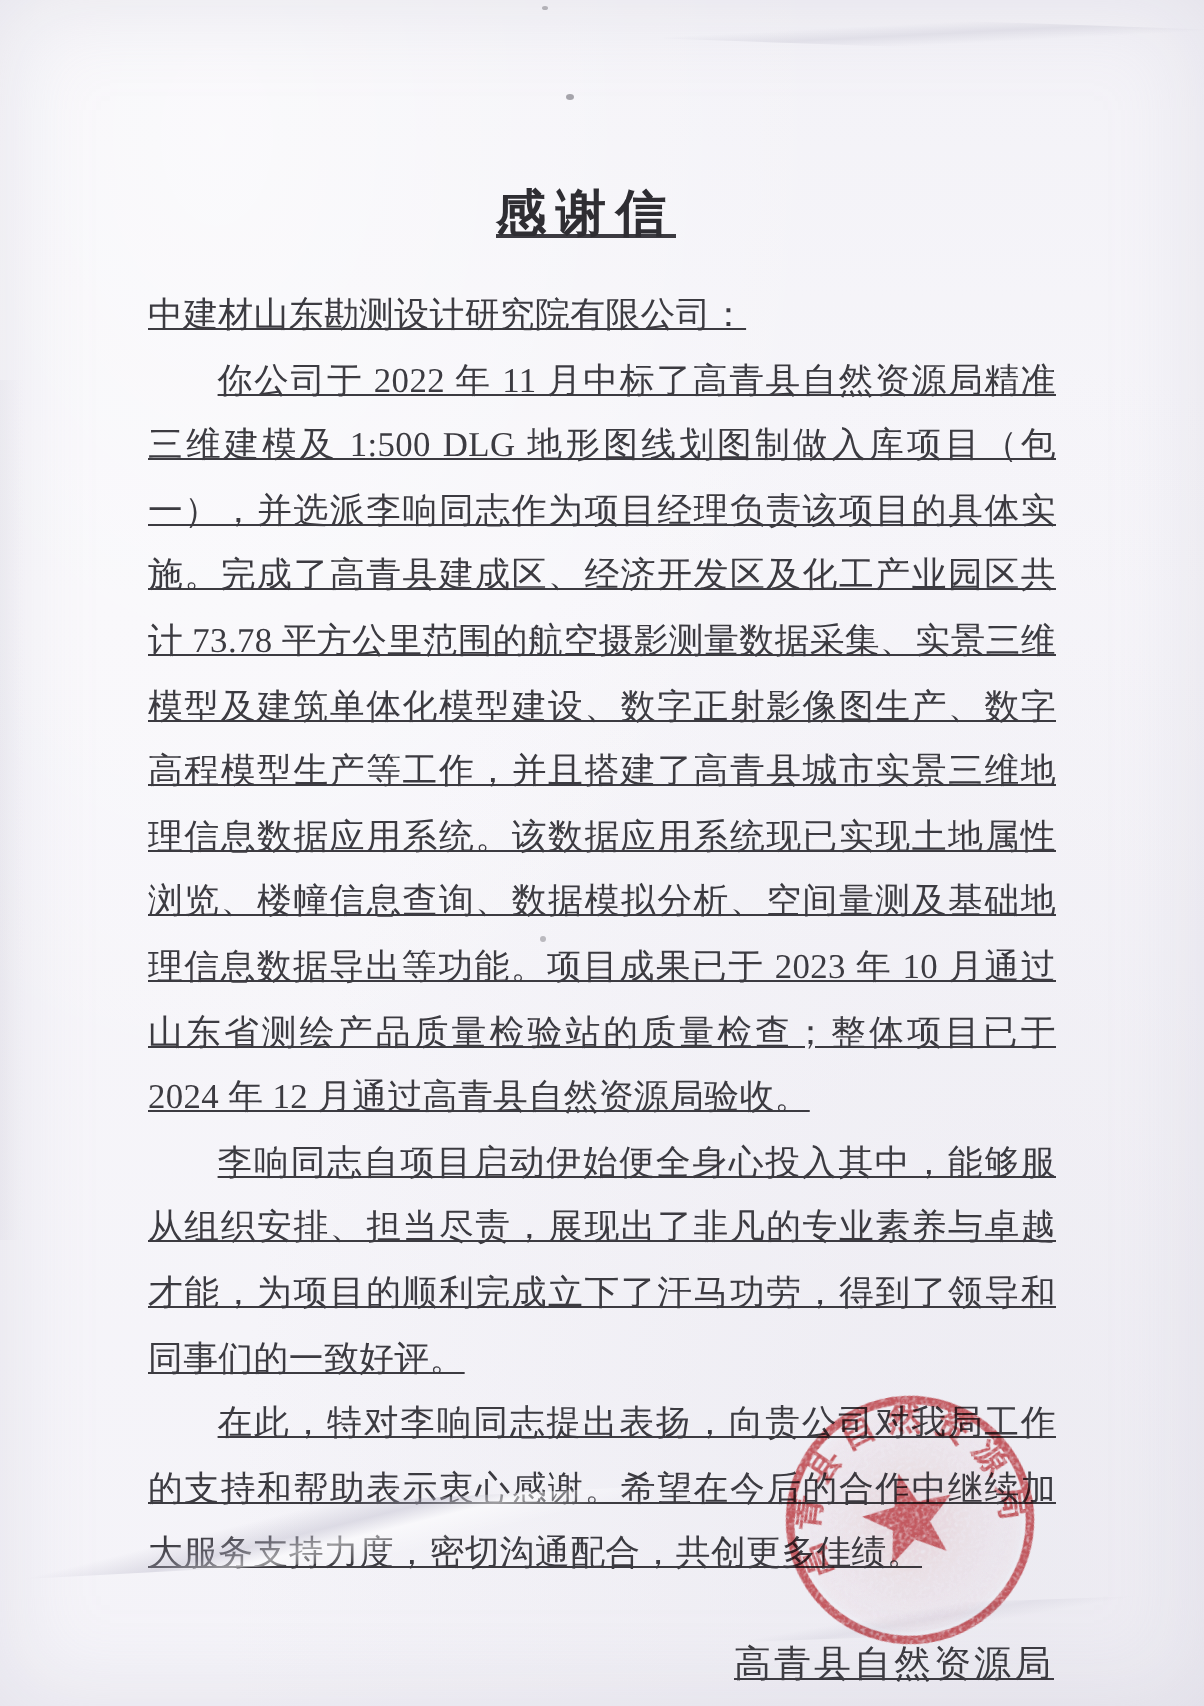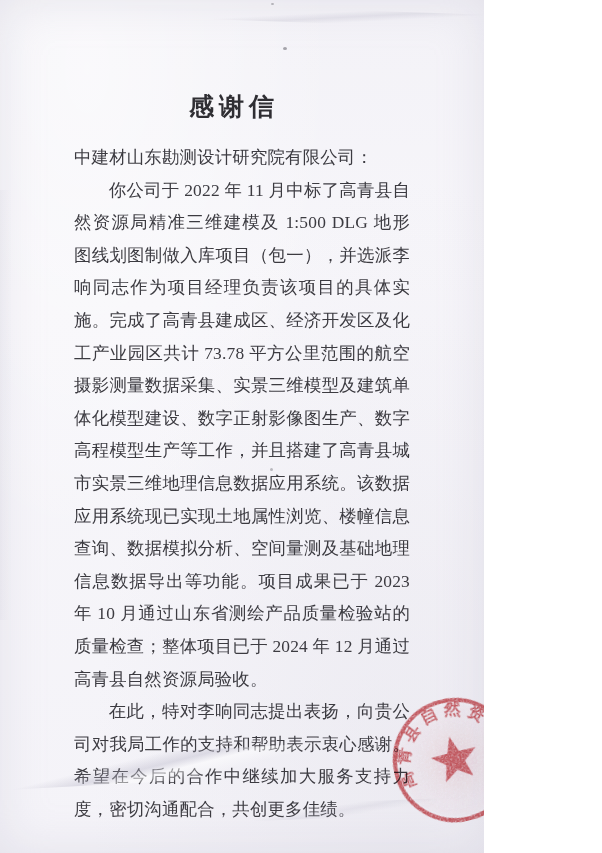--- a/index.html
+++ b/index.html
@@ -1,27 +1,28 @@
 <!DOCTYPE html>
 <html><head>
 <meta charset="utf-8">
 <style>
   html,body{margin:0;padding:0;background:#ffffff;}
   .paper{
     position:relative;
-    width:484px;height:853px;
+    width:602px;height:853px;
     overflow:hidden;
     background-color:#f5f4f8;
     background-image:
       radial-gradient(ellipse at 18% 8%, rgba(255,255,255,0.55), transparent 45%),
       radial-gradient(ellipse at 85% 95%, rgba(226,224,233,0.45), transparent 55%),
       linear-gradient(180deg,#f3f2f7 0%,#f7f6fa 35%,#f4f3f8 100%);
     box-shadow: inset 0 0 46px rgba(186,184,202,0.28);
     font-family:"Liberation Serif","DejaVu Serif",serif;
     color:#3c3b41;
+    text-decoration:underline;
   }
   .crease{position:absolute;pointer-events:none;}
   .crease-top-right{top:10px;right:0;width:270px;height:14px;
     background:linear-gradient(175deg,transparent 35%,rgba(186,184,200,0.28) 50%,transparent 65%);
     transform:rotate(2deg);}
   .crease-left-mid{top:190px;left:-8px;width:26px;height:430px;
     background:linear-gradient(90deg,rgba(198,196,212,0.22),transparent 75%);}
   .crease-bottom-left{top:752px;left:-10px;width:330px;height:30px;
     background:linear-gradient(169deg,transparent 36%,rgba(182,180,198,0.38) 49%,rgba(255,255,255,0.5) 58%,transparent 72%);
     transform:rotate(-3deg);}
@@ -92,20 +93,21 @@
   <div class="crease crease-bottom-right"></div>
   <div class="speck speck-1"></div>
   <div class="speck speck-2"></div>
   <div class="speck speck-3"></div>
 
   <h1 class="title">感谢信</h1>
 
   <div class="letter-body">
     <p class="salutation">中建材山东勘测设计研究院有限公司：</p>
     <p class="body-para">你公司于 2022 年 11 月中标了高青县自然资源局精准三维建模及 1:500 DLG 地形图线划图制做入库项目（包一），并选派李响同志作为项目经理负责该项目的具体实施。完成了高青县建成区、经济开发区及化工产业园区共计 73.78 平方公里范围的航空摄影测量数据采集、实景三维模型及建筑单体化模型建设、数字正射影像图生产、数字高程模型生产等工作，并且搭建了高青县城市实景三维地理信息数据应用系统。该数据应用系统现已实现土地属性浏览、楼幢信息查询、数据模拟分析、空间量测及基础地理信息数据导出等功能。项目成果已于 2023 年 10 月通过山东省测绘产品质量检验站的质量检查；整体项目已于 2024 年 12 月通过高青县自然资源局验收。</p>
+    <p class="body-para">李响同志自项目启动伊始便全身心投入其中，能够服从组织安排、担当尽责，展现出了非凡的专业素养与卓越才能，为项目的顺利完成立下了汗马功劳，得到了领导和同事们的一致好评。</p>
     <p class="body-para">在此，特对李响同志提出表扬，向贵公司对我局工作的支持和帮助表示衷心感谢。希望在今后的合作中继续加大服务支持力度，密切沟通配合，共创更多佳绩。</p>
   </div>
 
   <div class="sig-block">
     <p class="sig-org">高青县自然资源局</p>
     <p class="sig-date">2024 年 12 月 31 日</p>
   </div>
 
   <svg class="seal" viewBox="-66 -66 132 132" aria-hidden="true">
     <defs>

